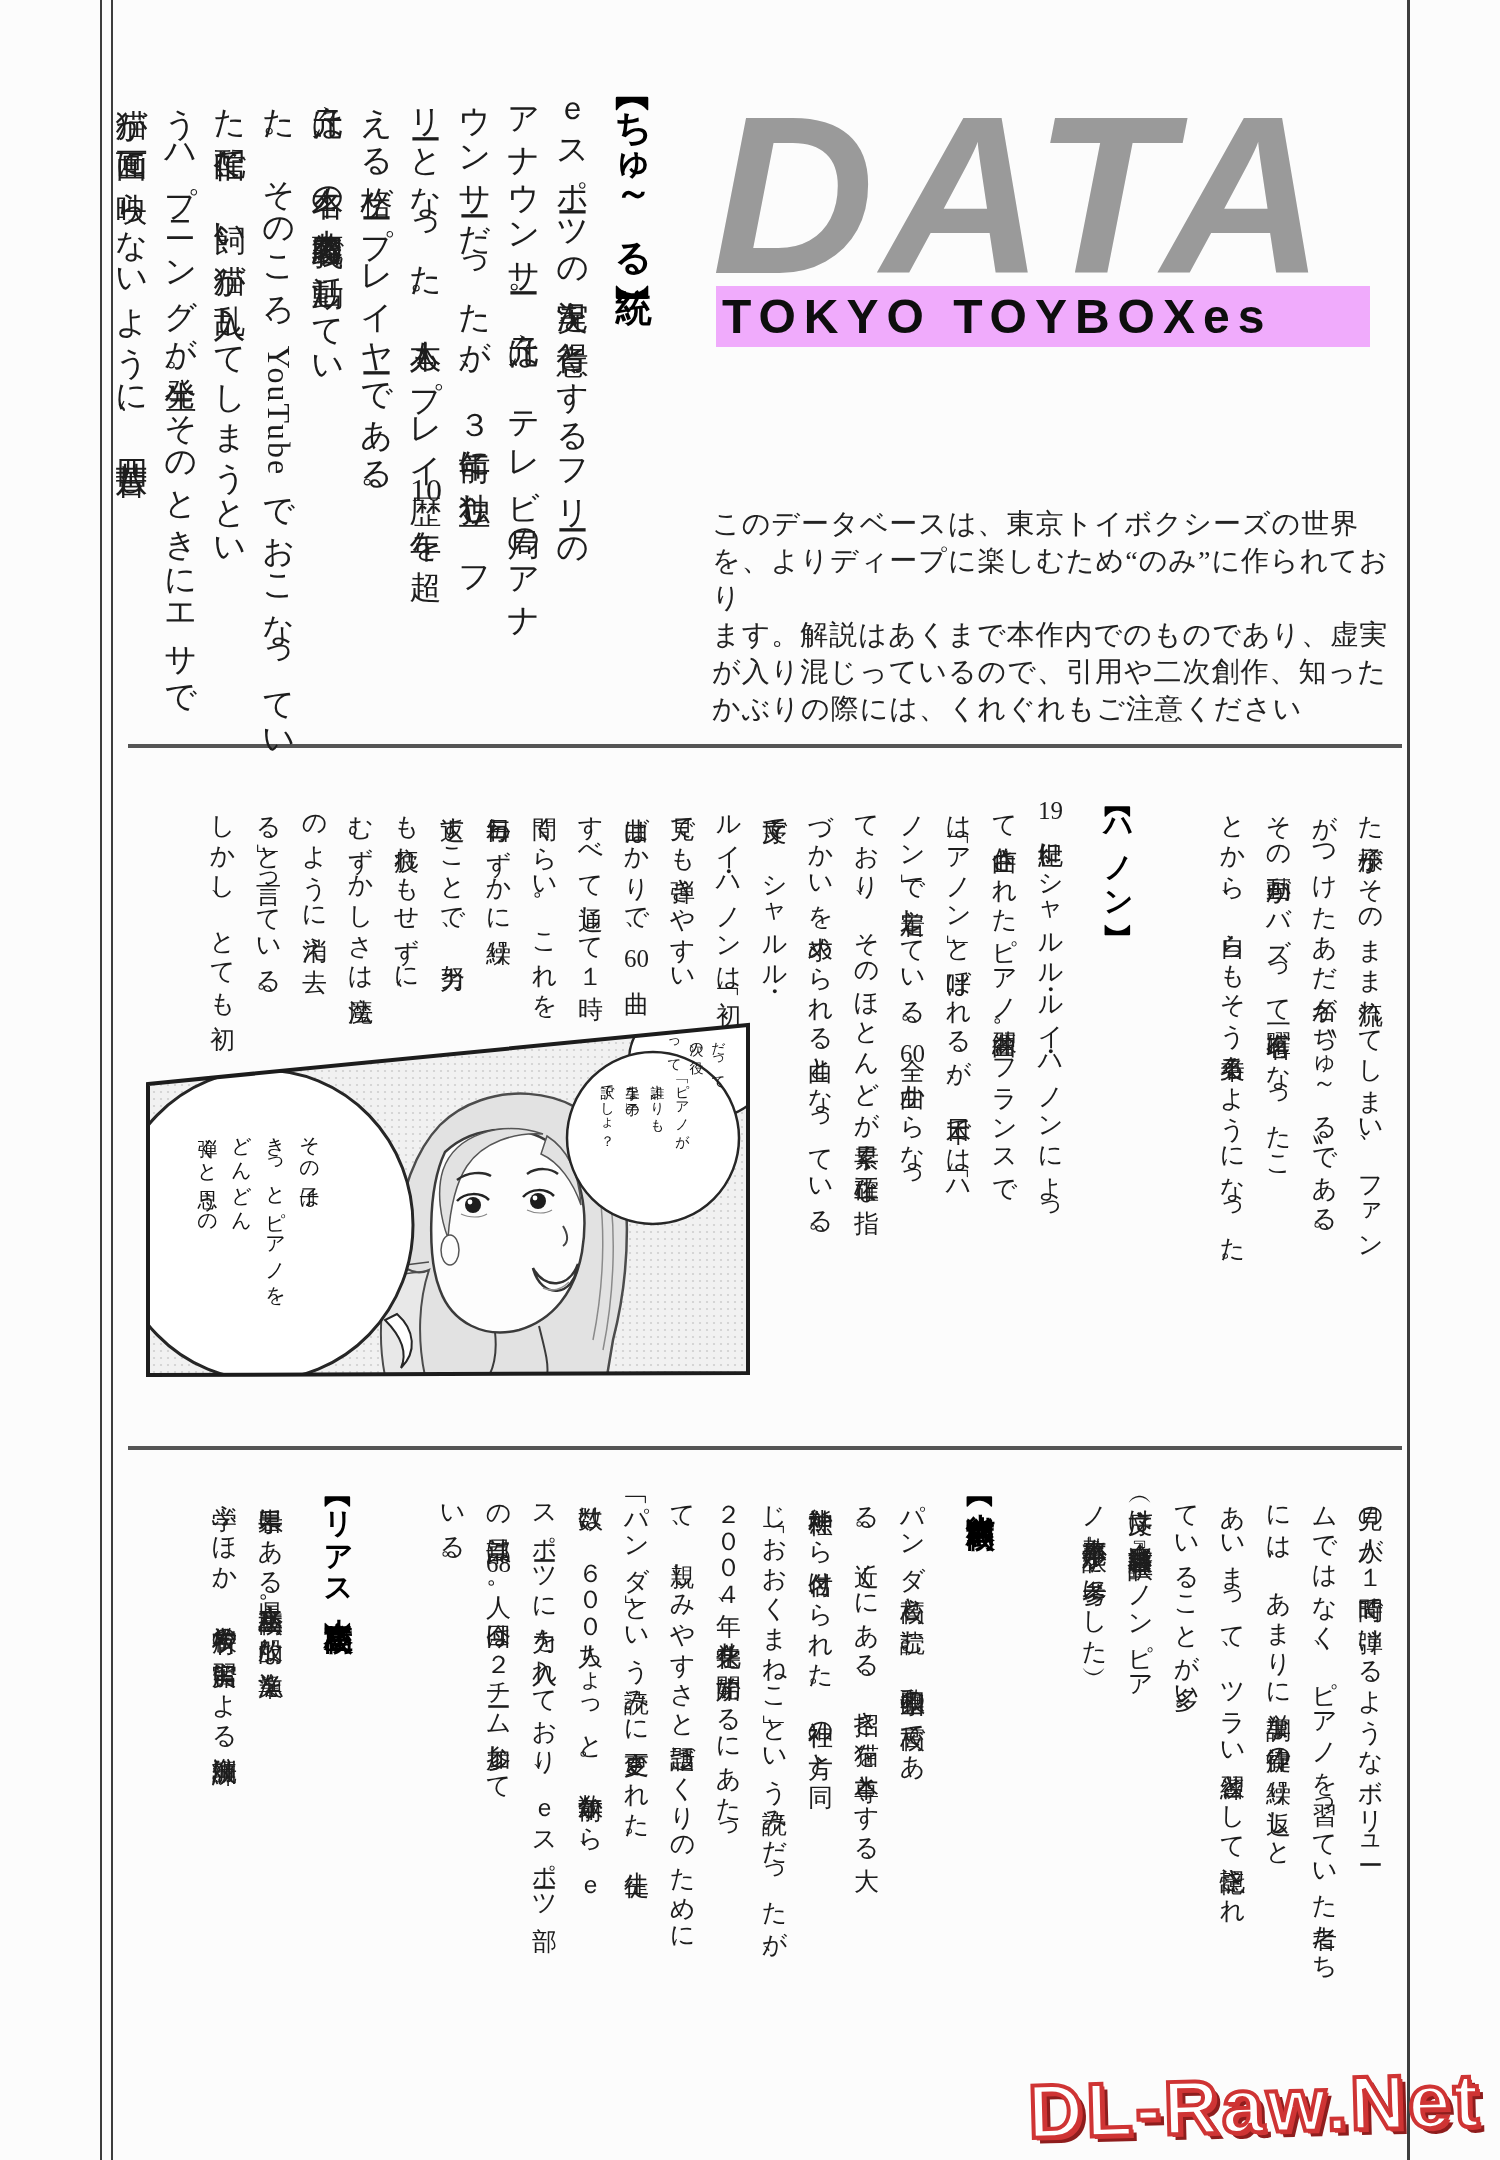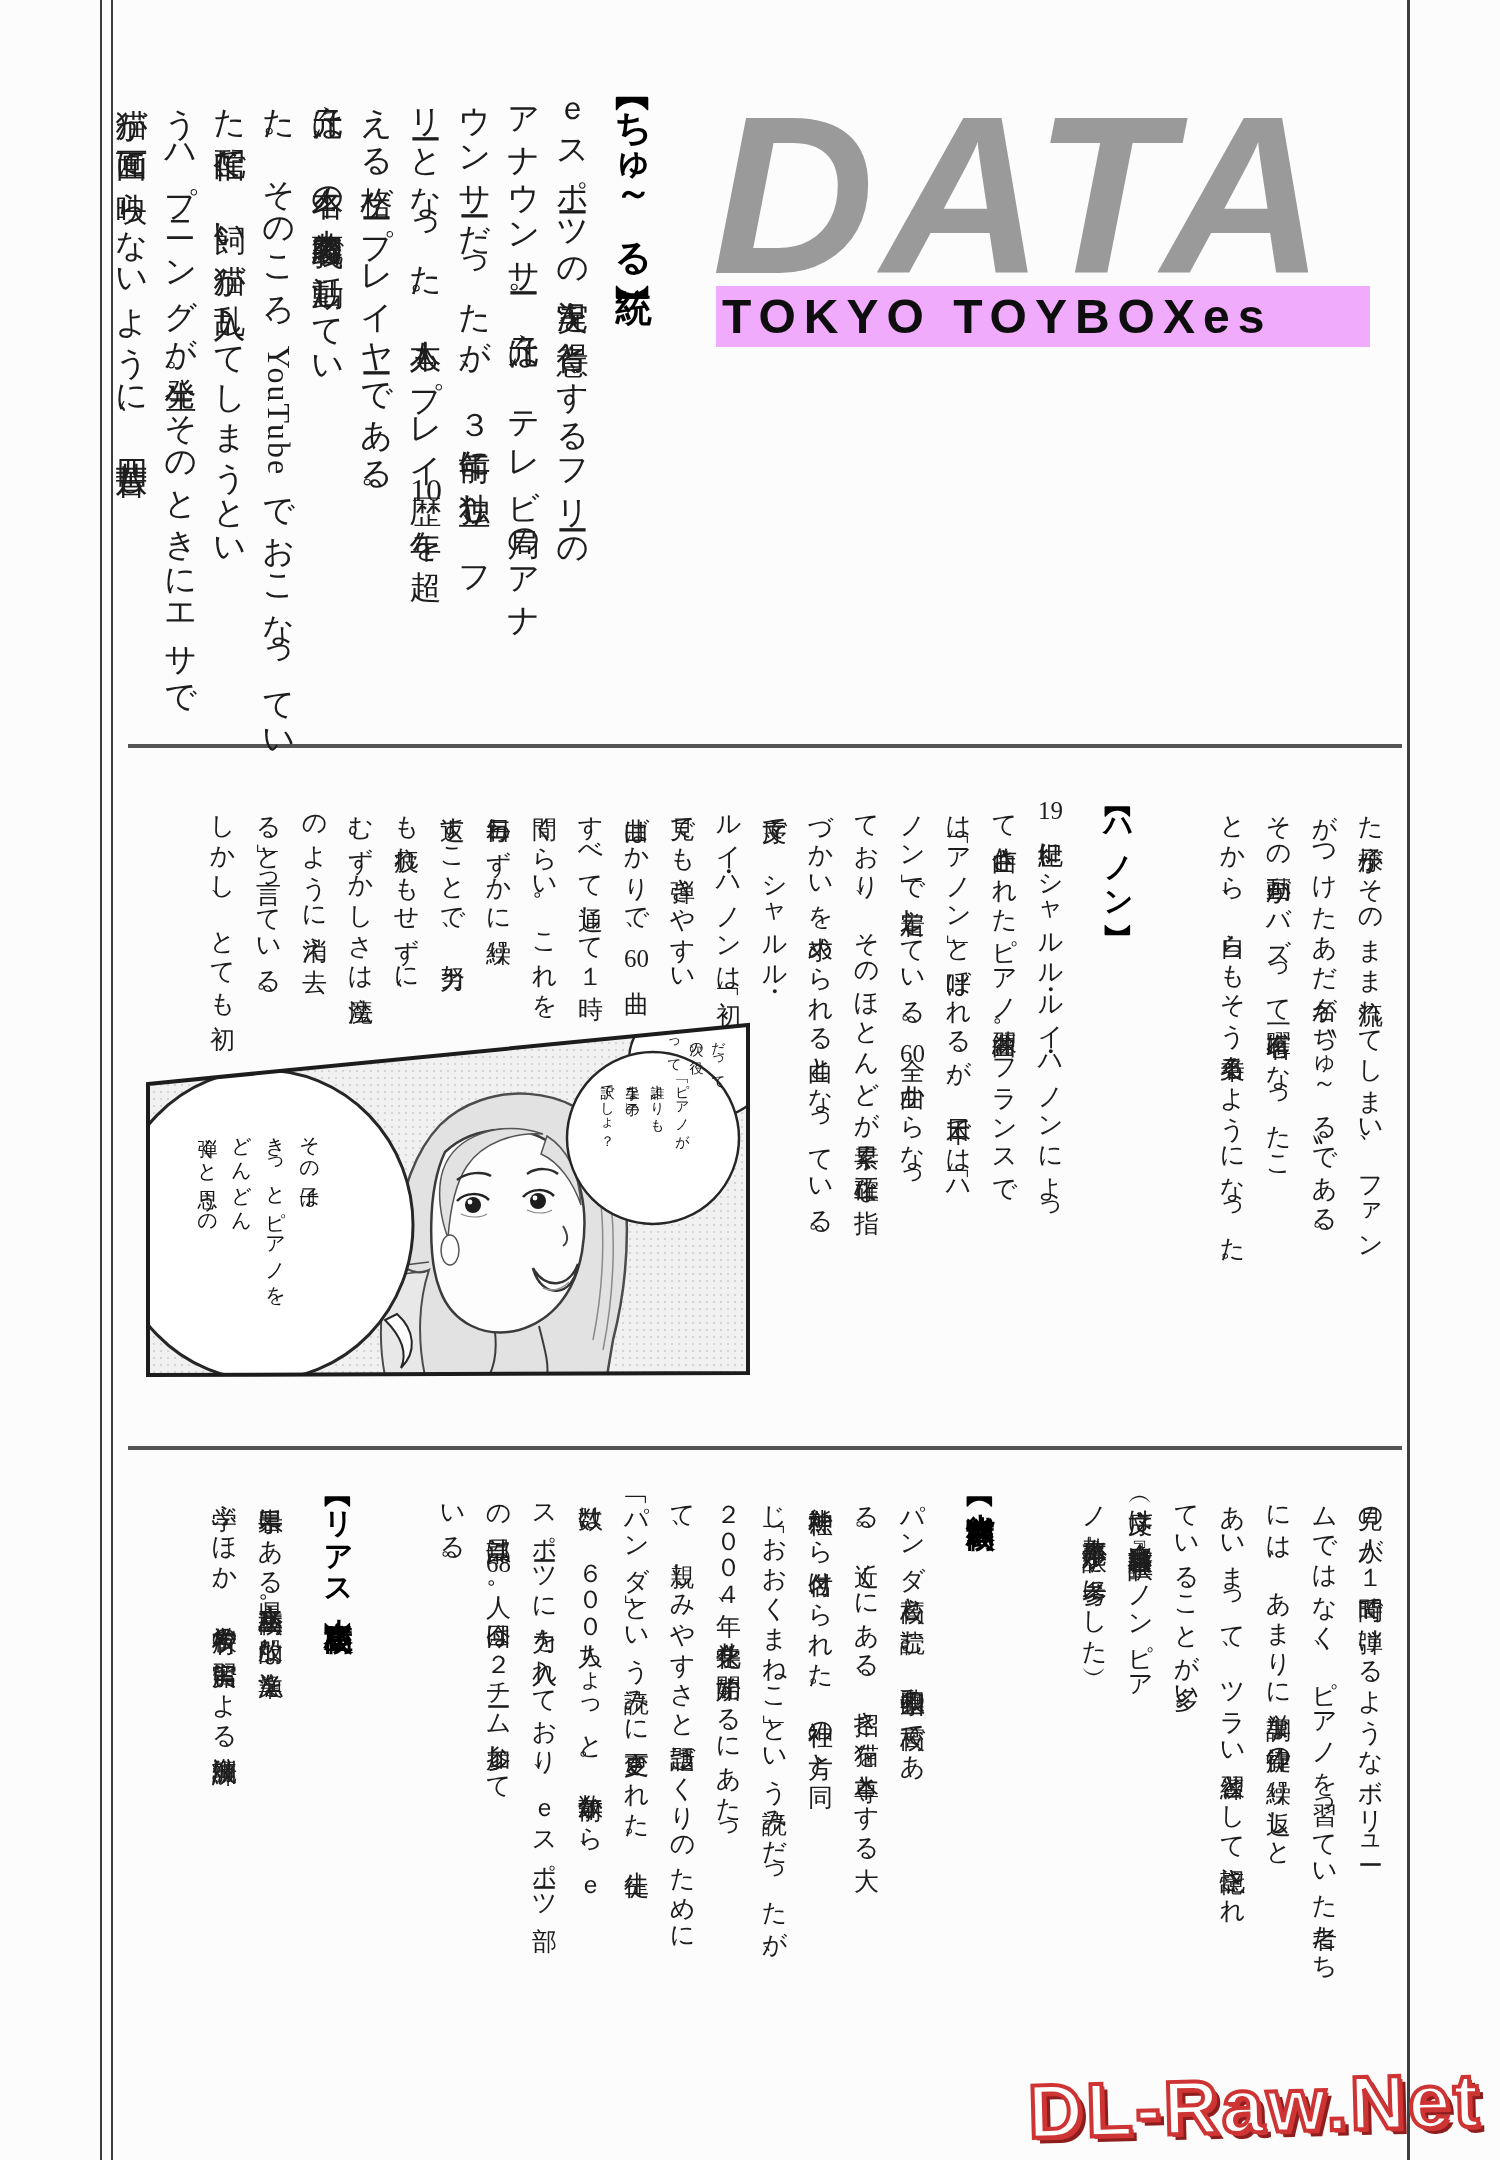--- a/index.html
+++ b/index.html
@@ -64,20 +64,25 @@
 <div id="page">
 
   <div class="rule-left"></div>
   <div class="rule-right"></div>
   <div id="div1" class="divider"></div>
   <div id="div2" class="divider"></div>
 
   <div id="logo-data" class="logo-word">DATA</div>
   <div class="logo-overlay">TOKYO TOYBOXes</div>
 
+  <div class="intro">このデータベースは、東京トイボクシーズの世界
+を、よりディープに楽しむため“のみ”に作られており
+ます。解説はあくまで本作内でのものであり、虚実
+が入り混じっているので、引用や二次創作、知った
+かぶりの際には、くれぐれもご注意ください</div>
 
   <div id="band1" class="band">
     <div class="vcol title t1">【ちゅ～る統】</div>
     <div class="cols"><div class="vcol vcol1">ｅスポーツの実況を得意とするフリーの</div><div class="vcol vcol1">アナウンサー。元々は、テレビ局のアナ</div><div class="vcol vcol1">ウンサーだったが、３年前に独立し、フ</div><div class="vcol vcol1">リーとなった。本人もプレイ歴<span class="tcy">10</span>年を超</div><div class="vcol vcol1">える格ゲープレイヤーである。</div><div class="vcol vcol1">元々は、本名の内藤統名義で活動してい</div><div class="vcol vcol1">た。そのころ、YouTubeでおこなってい</div><div class="vcol vcol1">た配信で、飼い猫が乱入してしまうとい</div><div class="vcol vcol1">うハプニングが発生。そのときにエサで</div><div class="vcol vcol1">猫が画面に映らないように、四苦八苦し</div></div>
   </div>
 
   <div id="band2" class="band">
     <div class="cols"><div class="vcol vcol2">た様子がそのまま流れてしまい、ファン</div><div class="vcol vcol2">がつけたあだ名が〝ちゅ～る〟である。</div><div class="vcol vcol2">その動画がバズって一躍有名になったこ</div><div class="vcol vcol2">とから、自らもそう名乗るようになった。</div></div>
     <div class="vcol title t2">【ハノン】</div>
     <div class="cols"><div class="vcol vcol2"><span class="tcy">19</span>世紀にシャルル・ルイ・ハノンによっ</div><div class="vcol vcol2">て作曲されたピアノ練習曲。フランスで</div><div class="vcol vcol2">は「アノン」と呼ばれるが、日本では「ハ</div><div class="vcol vcol2">ノン」で定着している。全<span class="tcy">60</span>曲からなっ</div><div class="vcol vcol2">ており、そのほとんどが素早く正確な指</div><div class="vcol vcol2">づかいを求められる曲となっている。</div><div class="vcol vcol2">序文で、シャルル・</div><div class="vcol vcol2">ルイ・ハノンは「初</div><div class="vcol vcol2">見でも弾きやすい</div><div class="vcol vcol2">曲ばかりで、<span class="tcy">60</span>曲</div><div class="vcol vcol2">すべて通して１時</div><div class="vcol vcol2">間くらい。これを</div><div class="vcol vcol2">毎日わずかに繰り</div><div class="vcol vcol2">返すことで、努力</div><div class="vcol vcol2">も疲れもせずに、</div><div class="vcol vcol2">むずかしさは魔法</div><div class="vcol vcol2">のように消え去</div><div class="vcol vcol2">る」と言っている。</div><div class="vcol vcol2">しかし、とても初</div></div>

